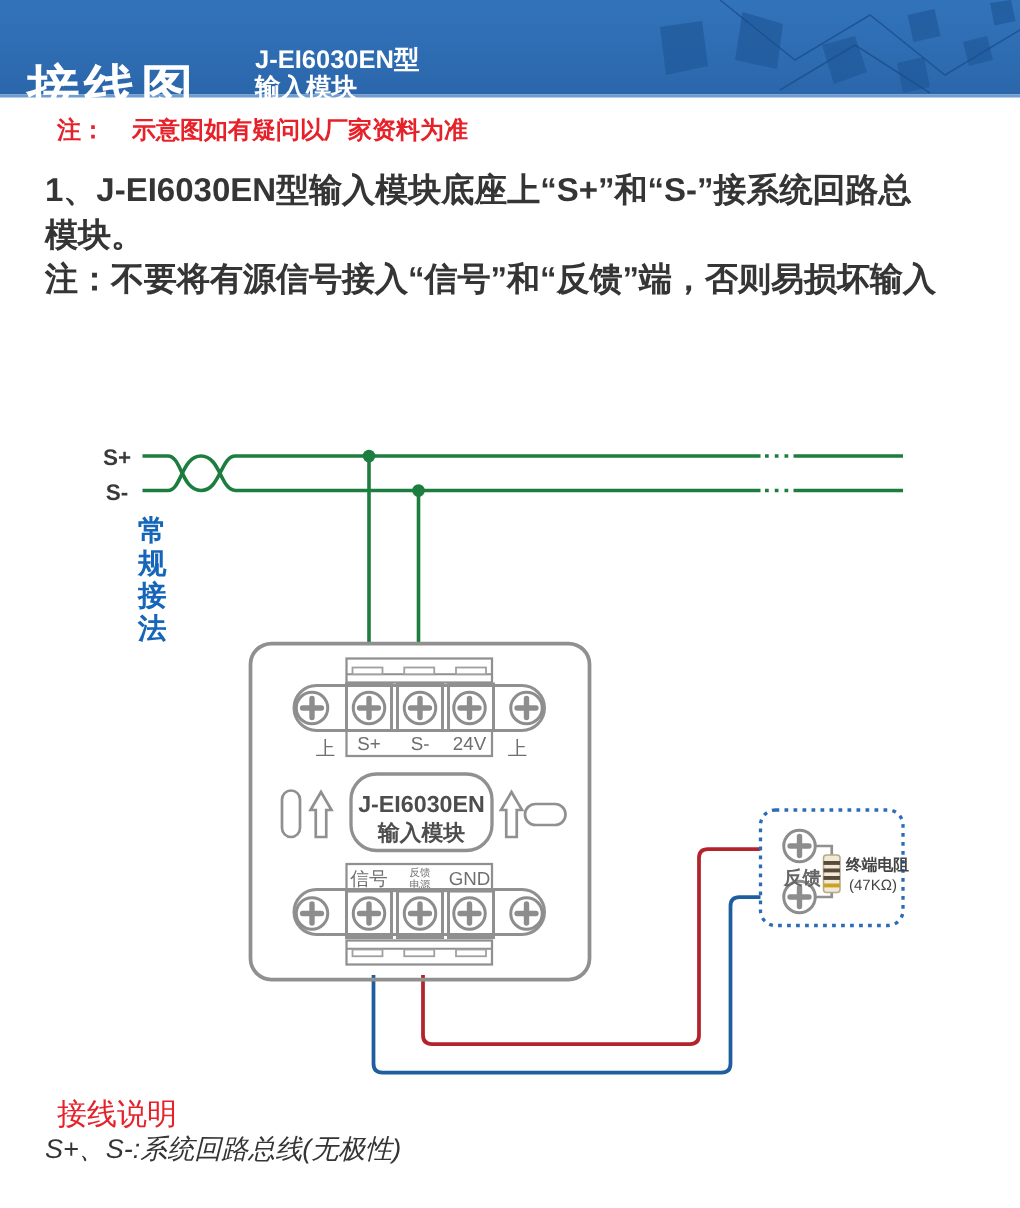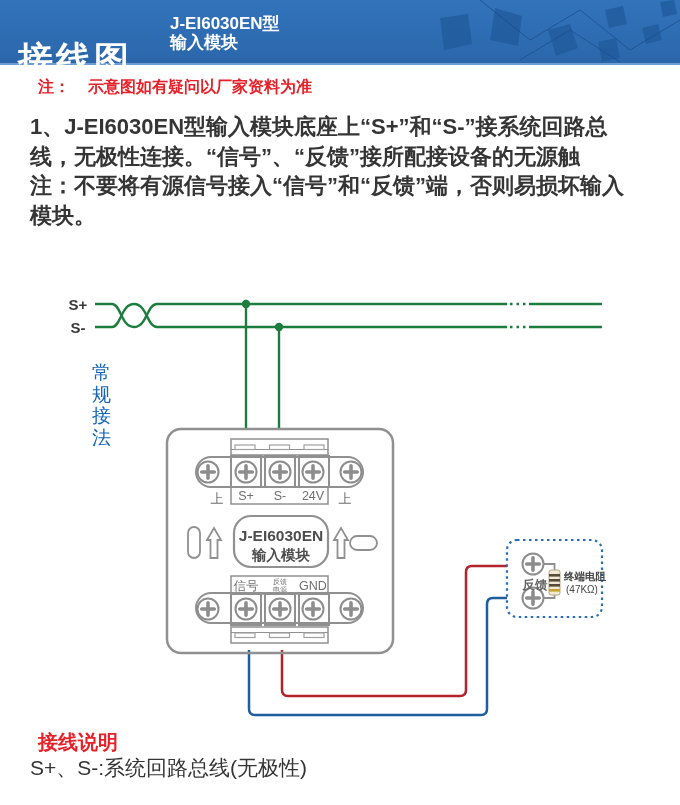--- a/index.html
+++ b/index.html
@@ -19,50 +19,50 @@
     position:absolute;left:0;top:0;width:680px;height:65px;
     background:linear-gradient(180deg,#3273ba 0%,var(--header-blue) 60%,#2b66aa 100%);
     border-bottom:2px solid #6d9dd2;
   }
   .header-deco{position:absolute;right:0;top:0;height:65px;width:260px;}
   .header-title{
     position:absolute;left:18px;top:12px;color:#fff;font-size:35px;font-weight:bold;
     letter-spacing:3px;
     margin-top:24px;
   }
-  .header-sub{position:absolute;left:170px;top:14px;color:#fff;font-size:17px;
+  .header-sub{position:absolute;left:170px;top:30px;color:#fff;font-size:17px;
     font-weight:600;line-height:19px;}
   
   .note{position:absolute;left:38px;top:77px;font-size:16px;font-weight:bold;
     color:var(--note-red);}
   .note .note-text{margin-left:18px;}
   
   .instructions{position:absolute;left:30px;top:112px;width:645px;
     font-size:22px;line-height:29.5px;color:var(--text-dark);}
   .instructions div{white-space:nowrap;font-weight:bold;}
   
   .diagram{position:absolute;left:0;top:285px;width:680px;height:450px;}
   .method-label{
-    position:absolute;left:90px;top:362px;width:23px;
-    font-size:19px;line-height:21.5px;font-weight:normal;color:var(--method-blue);
+    position:absolute;left:90px;top:344px;width:23px;
+    font-size:19px;line-height:21.5px;font-weight:bold;color:var(--method-blue);
     word-break:break-all;text-align:center;
   }
   
   .wire-green{stroke:var(--wire-green);stroke-width:2.4;fill:none;}
   .wire-red{stroke:var(--wire-red);stroke-width:2.5;fill:none;}
   .wire-blue{stroke:var(--wire-blue);stroke-width:2.5;fill:none;}
   .gray{stroke:var(--outline-gray);fill:none;}
   .svg-label{fill:var(--label-gray);font-family:"Liberation Sans","DejaVu Sans",sans-serif;}
   .bus-label{fill:#3a3a3a;font-size:15px;font-weight:600;
     font-family:"Liberation Sans","DejaVu Sans",sans-serif;}
   
   .footer-heading{position:absolute;left:38px;top:729px;font-size:20px;
-    font-weight:bold;color:var(--note-red);}
-  .footer-line{position:absolute;left:30px;top:754px;font-size:21px;
-    color:var(--text-dark);}
+    font-weight:normal;color:var(--note-red);}
+  .footer-line{position:absolute;left:30px;top:754px;font-size:18px;
+    color:var(--text-dark);font-style:italic;}
 </style>
 </head>
 <body>
 
 <div class="header">
   <svg class="header-deco" viewBox="0 0 260 65">
     <g fill="#1f5a9b" opacity="0.75" stroke="none">
       <polygon points="20,18 48,14 52,44 24,50"></polygon>
       <polygon points="75,8 102,16 98,46 70,40"></polygon>
       <polygon points="128,30 150,24 158,48 136,56"></polygon>
@@ -82,23 +82,22 @@
     <div>输入模块</div>
   </div>
 </div>
 
 <div class="note">
   <span>注：</span><span class="note-text">示意图如有疑问以厂家资料为准</span>
 </div>
 
 <div class="instructions">
   <div>1、J-EI6030EN型输入模块底座上“S+”和“S-”接系统回路总</div>
-  <div>线，无极性连接。“信号”、“反馈”接所配接设备的无源触</div>
+  <div>模块。</div>
   <div>注：不要将有源信号接入“信号”和“反馈”端，否则易损坏输入</div>
-  <div>模块。</div>
 </div>
 
 <svg class="diagram" viewBox="0 285 680 450">
   <defs>
     <g id="screw">
       <circle r="10.5" fill="#ffffff" stroke="#8d8d8d" stroke-width="2"></circle>
       <path d="M 0 -6.3 L 0 6.3 M -6.3 0 L 6.3 0" stroke="#8d8d8d" stroke-width="3.6" stroke-linecap="round"></path>
     </g>
     <g id="tab">
       <rect x="0" y="0" width="20" height="4.5" fill="#ffffff" stroke="#a0a0a0" stroke-width="1.2"></rect>

